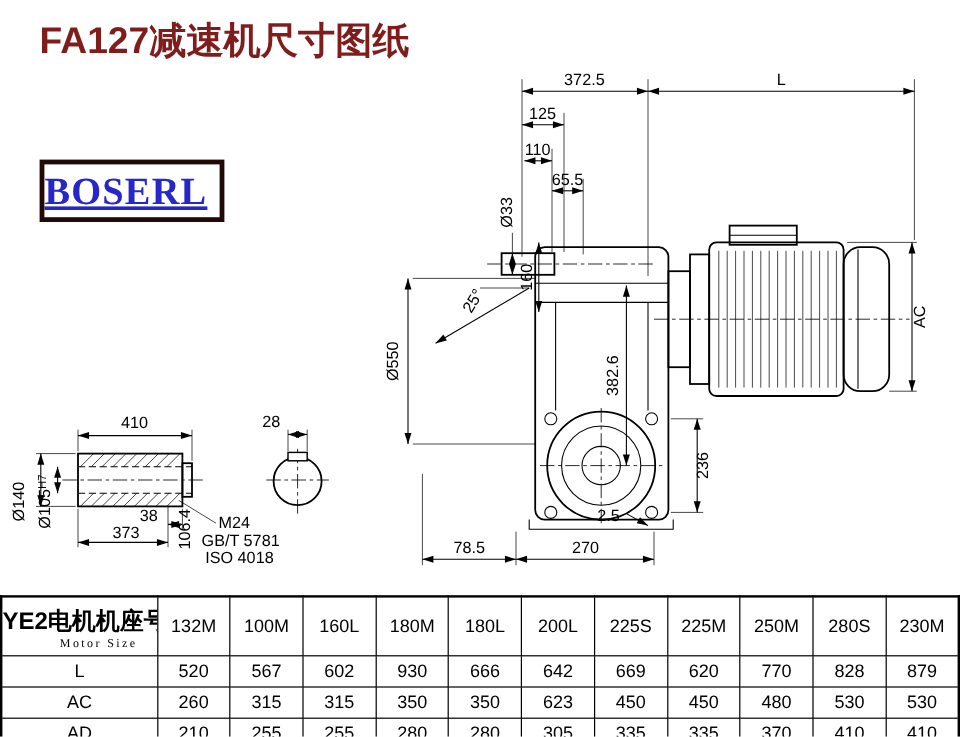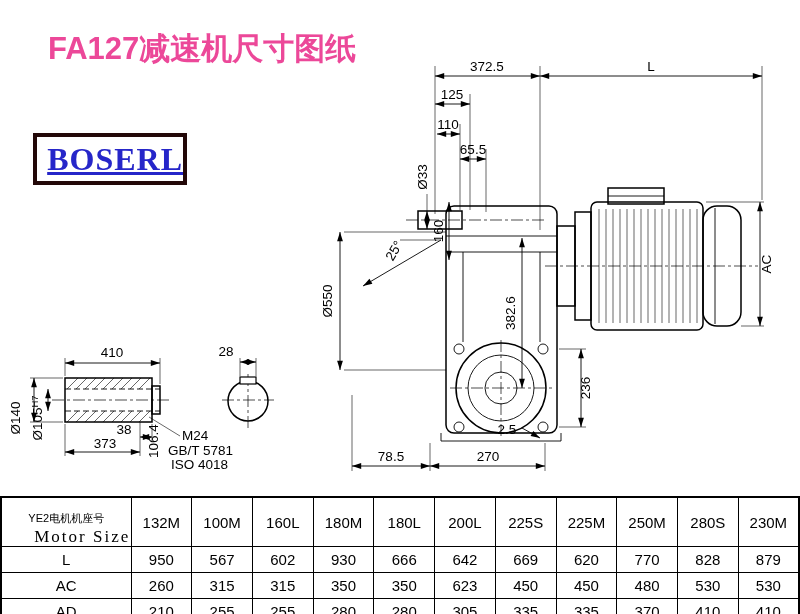--- a/index.html
+++ b/index.html
@@ -1,21 +1,21 @@
 <!DOCTYPE html>
 <html><head>
 <meta charset="utf-8">
 <style>
   html,body{margin:0;padding:0;background:#fff;}
   .page{position:relative;width:800px;height:614px;background:#fff;overflow:hidden;
         font-family:"Liberation Sans",sans-serif;color:#000;}
-  .title{position:absolute;left:32px;top:12px;margin:16px;font-size:31px;font-weight:bold;
-         color:#ec4899;white-space:nowrap;}
+  .title{position:absolute;left:32px;top:12px;margin:1px;font-size:31px;font-weight:bold;
+         color:#7f1d1d;white-space:nowrap;}
   .logo-box{position:absolute;left:33px;top:133px;width:154px;height:52px;box-sizing:border-box;
-            border:4px solid #230808;background:#fff;display:flex;align-items:center;justify-content:flex-end;}
+            border:4px solid #230808;background:#fff;display:flex;align-items:center;justify-content:flex-start;}
   .logo-text{font-family:"Liberation Serif",serif;font-size:32px;font-weight:bold;color:#2626c9;
              text-decoration:underline;letter-spacing:1px;}
   svg.drawing{position:absolute;left:0;top:0;}
 
   
   .o{fill:none;stroke:#000;stroke-width:1.5;}
   .t{fill:none;stroke:#000;stroke-width:0.9;}
   .t6{fill:none;stroke:#000;stroke-width:0.6;}
   .hd{fill:none;stroke:#000;stroke-width:0.9;stroke-dasharray:6 3;}
   .cl{fill:none;stroke:#000;stroke-width:0.7;stroke-dasharray:12 3 3 3;}
@@ -25,22 +25,22 @@
   .dt{text-anchor:middle;}
 
   
   table.dims{position:absolute;left:0;top:496px;width:800px;border-collapse:collapse;
              table-layout:fixed;background:#fff;border:2px solid #000;}
   table.dims th,table.dims td{border:1px solid #000;text-align:center;vertical-align:middle;
              font-size:15px;padding:0;overflow:hidden;white-space:nowrap;font-weight:normal;}
   tr.header{height:40px;}
   tr.data{height:26px;}
   .hdr{font-weight:bold;}
-  .hdr-cn{font-weight:normal;font-size:11px;line-height:19px;margin-top:11px;}
-  .hdr-en{font-family:"Liberation Serif",serif;font-size:17px;line-height:18px;letter-spacing:2px;margin-left:32px;}
+  .hdr-cn{font-weight:bold;font-size:20px;line-height:19px;margin-top:11px;}
+  .hdr-en{font-family:"Liberation Serif",serif;font-size:10px;line-height:18px;letter-spacing:2px;margin-left:32px;}
 </style>
 </head>
 <body>
 
 <div class="page">
 
   <h1 class="title">FA127减速机尺寸图纸</h1>
 
   <div class="logo-box">
     <span class="logo-text">BOSERL</span>
@@ -229,21 +229,21 @@
         <th class="hdr">180L</th>
         <th class="hdr">200L</th>
         <th class="hdr">225S</th>
         <th class="hdr">225M</th>
         <th class="hdr">250M</th>
         <th class="hdr">280S</th>
         <th class="hdr">230M</th>
       </tr>
       <tr class="data">
         <td>L</td>
-        <td>950</td>
+        <td>520</td>
         <td>567</td>
         <td>602</td>
         <td>930</td>
         <td>666</td>
         <td>642</td>
         <td>669</td>
         <td>620</td>
         <td>770</td>
         <td>828</td>
         <td>879</td>

